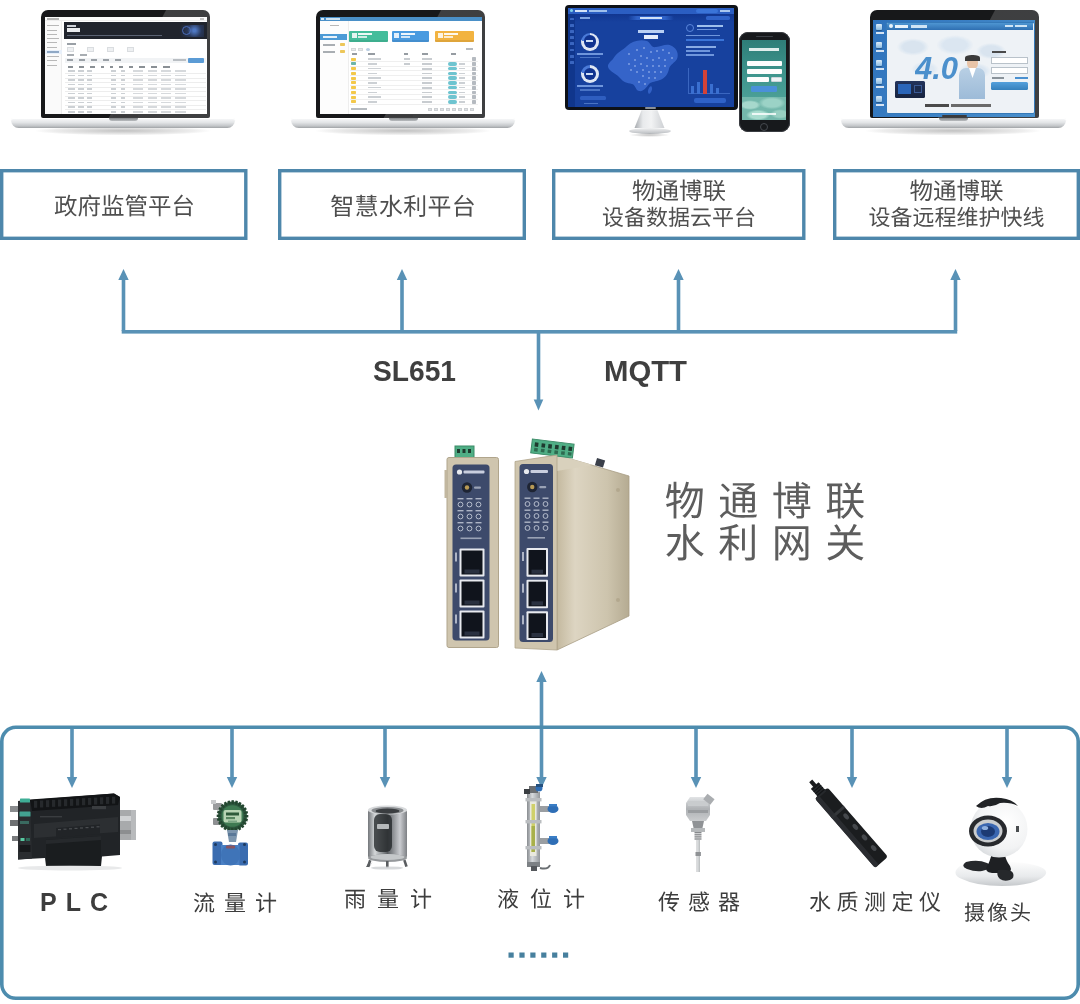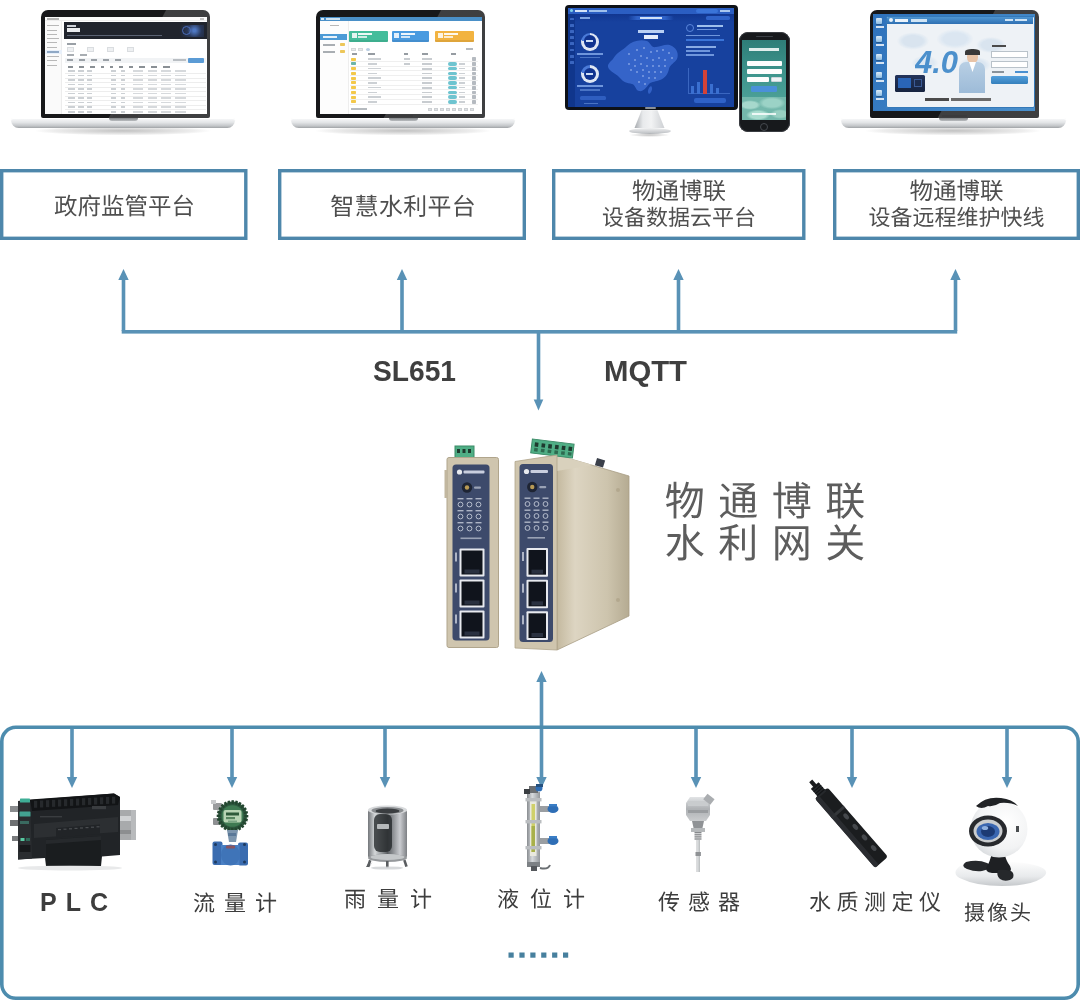--- a/index.html
+++ b/index.html
@@ -395,21 +395,21 @@
       <div class="abs" style="left:28.5px;top:36.5px;width:11px;height:5.6px;background:#eef3f6;border-radius:1px;border:.5px solid #cdd5da"></div>
       <div class="abs" style="left:9px;top:46px;width:26px;height:6px;background:#4a90d9;border-radius:1.2px"></div>
       <div class="abs" style="left:0;top:57px;width:44px;height:23px;background:radial-gradient(ellipse 18px 8px at 8px 8px,#a6d8cc 40%,transparent 60%),radial-gradient(ellipse 22px 10px at 30px 6px,#9bd2c6 40%,transparent 62%),radial-gradient(ellipse 20px 9px at 16px 18px,#aaddd0 40%,transparent 60%),radial-gradient(ellipse 16px 8px at 38px 17px,#98cfc2 40%,transparent 60%),#74b8ac"></div>
       <div class="abs" style="left:10px;top:73px;width:24px;height:2px;background:rgba(255,255,255,.8)"></div>
     </div>
     <div class="abs" style="left:21.5px;top:90.5px;width:8px;height:8px;border:1px solid #45494f;border-radius:50%"></div>
   </div>
 <div class="abs" style="left:835px;top:126px;width:236px;height:12px;background:radial-gradient(ellipse 50% 50% at 50% 40%,rgba(120,120,120,.45),rgba(160,160,160,.18) 60%,transparent 75%)"></div>
 <div class="abs" style="left:869.5px;top:9.6px;width:169px;height:108.4px;background:#17181a;border-radius:7px 7px 2px 2px;overflow:hidden">
     <div class="abs" style="left:0;top:0;width:169px;height:108.4px;background:linear-gradient(118deg,transparent 55%,rgba(255,255,255,.17) 55.5%)"></div>
-    <div class="abs" style="left:3.5px;top:4px;width:162px;height:97.4px;background:#fff;overflow:hidden">
+    <div class="abs" style="left:3.5px;top:10px;width:162px;height:97.4px;background:#fff;overflow:hidden">
       <div class="abs" style="left:0;top:0;width:162px;height:97.4px;background:linear-gradient(120deg,#2e72bc,#4a90cc)"></div>
       <div class="abs" style="left:3px;top:4px;width:6px;height:6px;background:linear-gradient(#dcecf8,#8cbce2);border-radius:1px;box-shadow:0 1px 1px rgba(0,0,0,.3)"></div>
       <div class="abs" style="left:2.5px;top:12.5px;width:8.5px;height:1.5px;background:rgba(255,255,255,.8)"></div>
       <div class="abs" style="left:3px;top:22px;width:6px;height:6px;background:linear-gradient(#dcecf8,#8cbce2);border-radius:1px;box-shadow:0 1px 1px rgba(0,0,0,.3)"></div>
       <div class="abs" style="left:2.5px;top:30.5px;width:8.5px;height:1.5px;background:rgba(255,255,255,.8)"></div>
       <div class="abs" style="left:3px;top:40px;width:6px;height:6px;background:linear-gradient(#dcecf8,#8cbce2);border-radius:1px;box-shadow:0 1px 1px rgba(0,0,0,.3)"></div>
       <div class="abs" style="left:2.5px;top:48.5px;width:8.5px;height:1.5px;background:rgba(255,255,255,.8)"></div>
       <div class="abs" style="left:3px;top:58px;width:6px;height:6px;background:linear-gradient(#dcecf8,#8cbce2);border-radius:1px;box-shadow:0 1px 1px rgba(0,0,0,.3)"></div>
       <div class="abs" style="left:2.5px;top:66.5px;width:8.5px;height:1.5px;background:rgba(255,255,255,.8)"></div>
       <div class="abs" style="left:3px;top:76px;width:6px;height:6px;background:linear-gradient(#dcecf8,#8cbce2);border-radius:1px;box-shadow:0 1px 1px rgba(0,0,0,.3)"></div>

